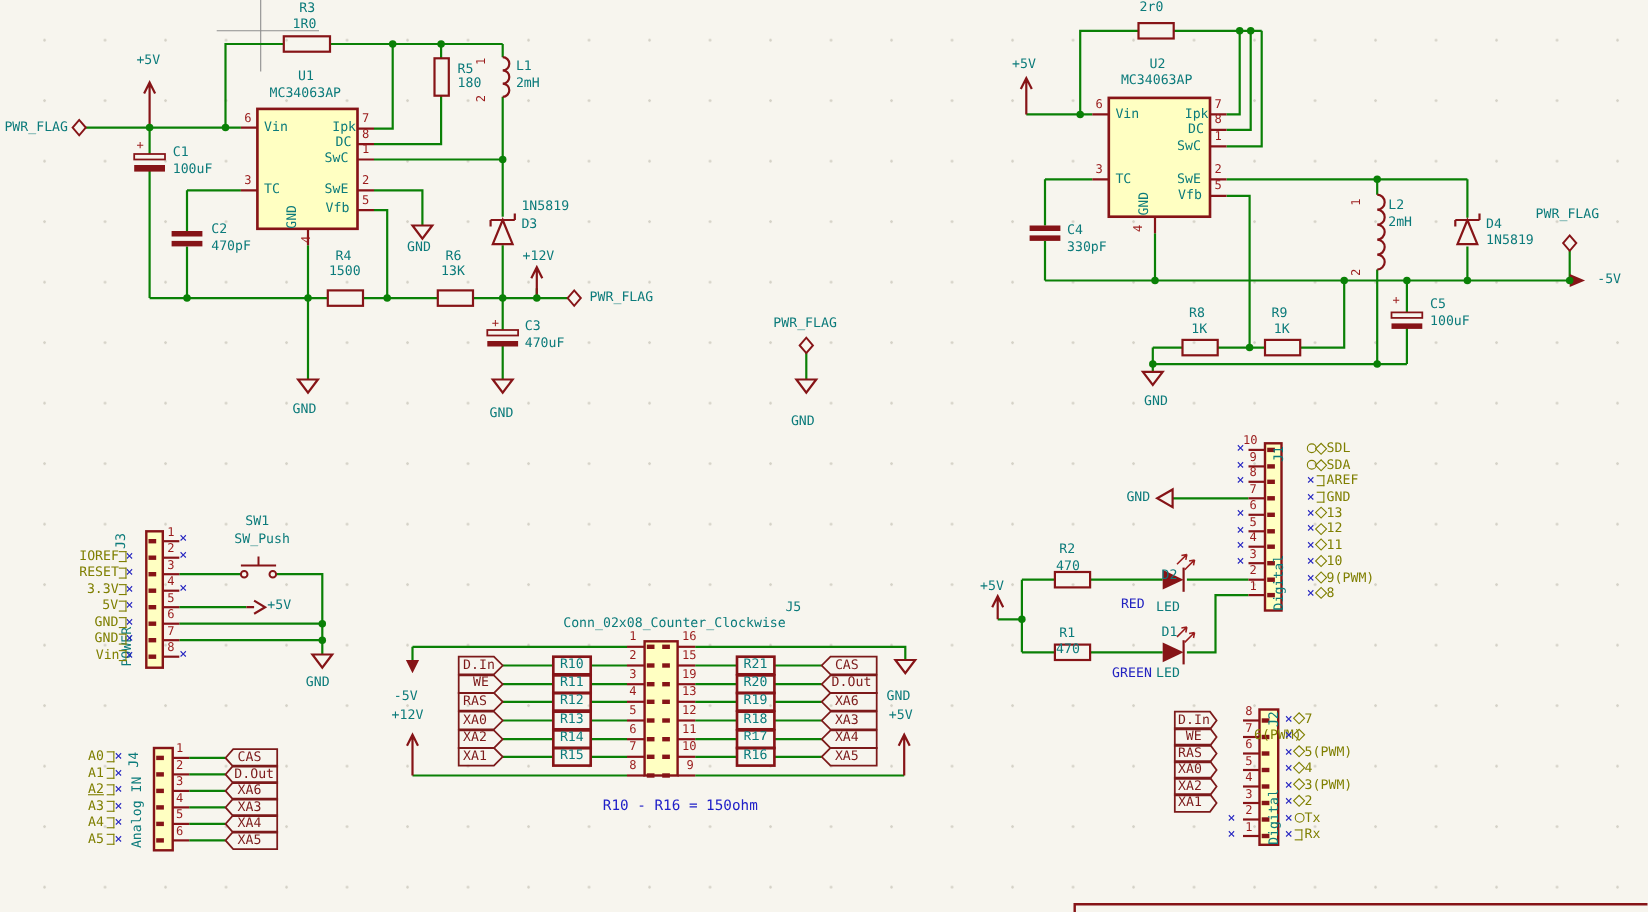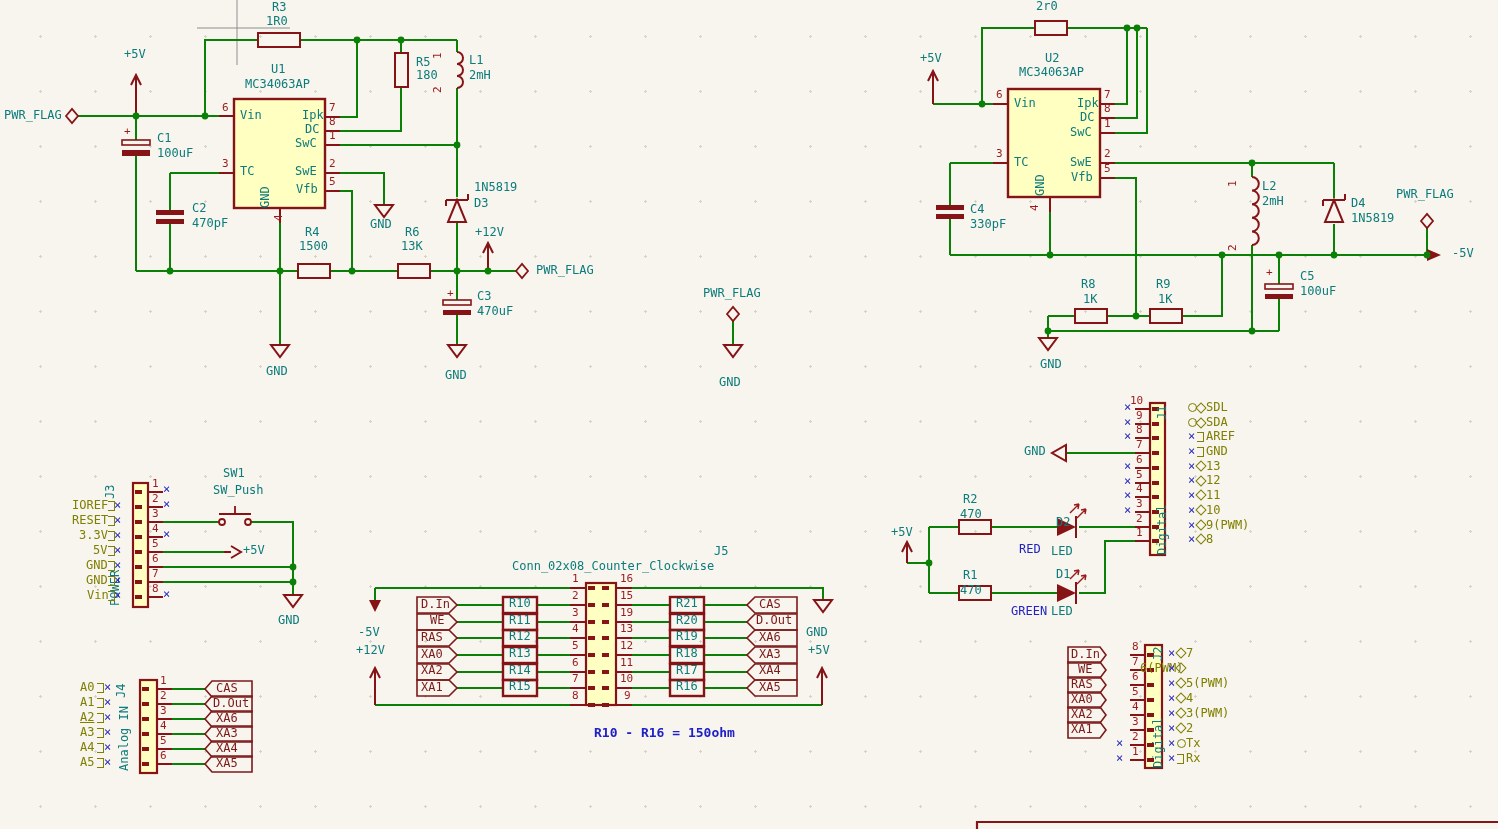--- a/index.html
+++ b/index.html
@@ -8,21 +8,21 @@
     background-image:radial-gradient(circle,#d5d2c7 1px,rgba(0,0,0,0) 1.4px);
     background-size:55px 55px;background-position:13px 9px;
     font-family:"DejaVu Sans Mono","Liberation Mono",monospace;}
   svg{position:absolute;left:0;top:0;}
   .lbl{position:absolute;white-space:pre;line-height:12px;font-size:12px;}
   .teal{color:#0c7b7b;}
   .red{color:#9a1b1b;font-size:11px;line-height:11px;}
   .maroon{color:#7c1a1a;}
   .olive{color:#7f7f00;}
   .blue{color:#2222c0;}
-  .note{color:#2020c8;font-size:13px;line-height:13px;font-weight:bold;margin-left:46px;}
+  .note{color:#2020c8;font-size:13px;line-height:13px;font-weight:normal;}
   .rot{transform:rotate(-90deg);transform-origin:0 100%;}
   .g{position:absolute;}
   .g-bracket{width:6px;height:8px;border:1.4px solid #7f7f00;border-left:none;}
   .g-diamond{width:6px;height:6px;border:1.4px solid #7f7f00;transform:rotate(45deg);}
   .g-circle{width:7px;height:7px;border:1.4px solid #7f7f00;border-radius:50%;}
 </style>
 </head>
 <body>
 
 <div id="canvas">
@@ -380,21 +380,21 @@
       <span class="lbl teal" style="left: 509px; top: 597px;">R10</span>
       <span class="lbl teal" style="left: 509px; top: 614px;">R11</span>
       <span class="lbl teal" style="left: 509px; top: 630px;">R12</span>
       <span class="lbl teal" style="left: 509px; top: 647px;">R13</span>
       <span class="lbl teal" style="left: 509px; top: 664px;">R14</span>
       <span class="lbl teal" style="left: 509px; top: 680px;">R15</span>
       <span class="lbl teal" style="left: 676px; top: 597px;">R21</span>
       <span class="lbl teal" style="left: 676px; top: 614px;">R20</span>
       <span class="lbl teal" style="left: 676px; top: 630px;">R19</span>
       <span class="lbl teal" style="left: 676px; top: 647px;">R18</span>
-      <span class="lbl teal" style="left: 676px; top: 664px;">R17</span>
+      <span class="lbl teal" style="left: 676px; top: 664px; font-family: Liberation Mono, monospace;">R17</span>
       <span class="lbl teal" style="left: 676px; top: 680px;">R16</span>
       <span class="lbl teal rot" style="left: 1168px; top: 408px;">J1</span>
       <span class="lbl teal rot" style="left: 1168px; top: 543px;">Digital</span>
       <span class="lbl teal" style="left: 1024px; top: 445px;">GND</span>
       <span class="lbl teal" style="left: 963px; top: 493px;">R2</span>
       <span class="lbl teal" style="left: 960px; top: 508px;">470</span>
       <span class="lbl teal" style="left: 963px; top: 569px;">R1</span>
       <span class="lbl teal" style="left: 960px; top: 584px;">470</span>
       <span class="lbl teal" style="left: 1056px; top: 516px;">D2</span>
       <span class="lbl teal" style="left: 1051px; top: 545px;">LED</span>

